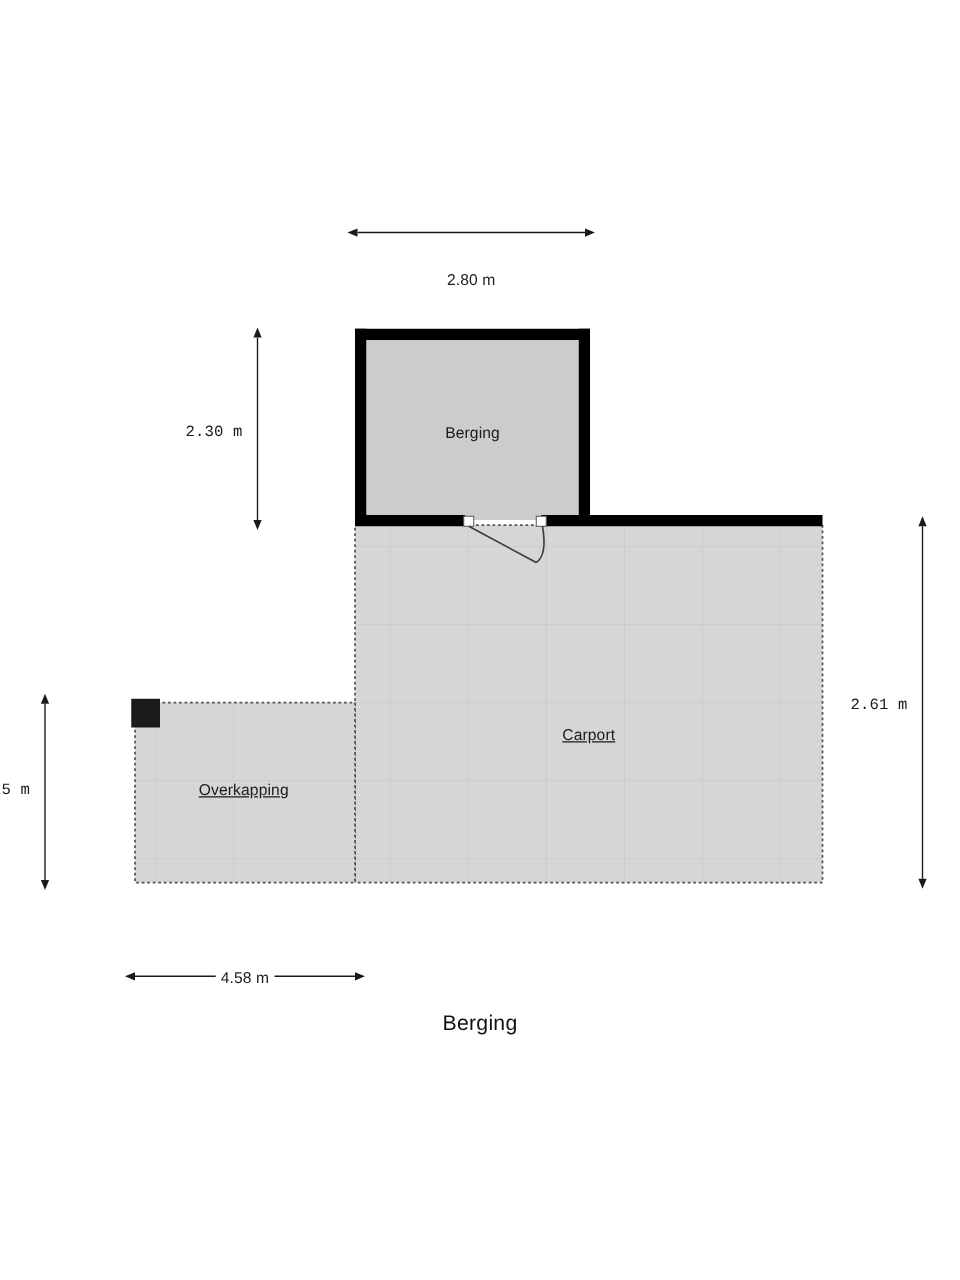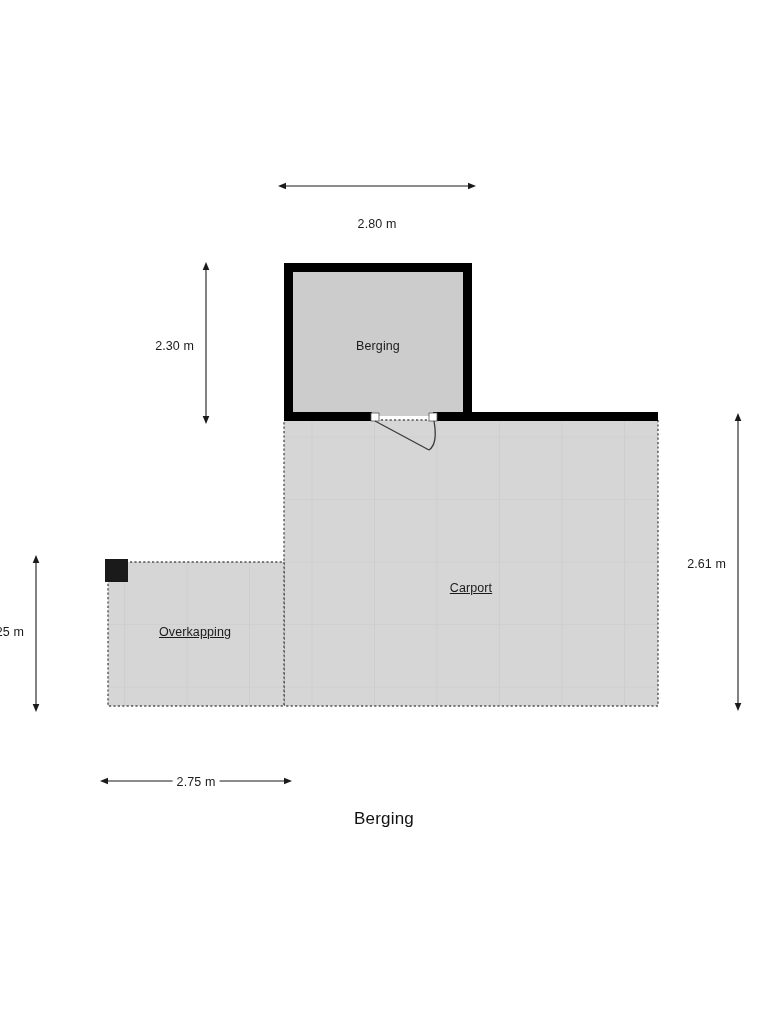--- a/index.html
+++ b/index.html
@@ -49,20 +49,21 @@
     background: #ffffff;
     padding: 0 4px;
     letter-spacing: 0.1px;
   }
   .dim-label.horizontal {
     transform: translate(-50%, -50%);
   }
   .dim-label.vertical {
     transform: translate(-100%, -50%);
     padding: 2px 5px 2px 0;
+    font-family: Liberation Mono, monospace;
   }
 
   #plan-title {
     position: absolute;
     left: 0;
     right: 0;
     text-align: center;
     font-size: 17px;
     color: #111111;
     letter-spacing: 0.2px;
@@ -143,17 +144,17 @@
   </svg>
 
   <div class="room-label" style="left:378px; top:346px;">Berging</div>
   <div class="room-label" style="left:471px; top:588px;text-decoration:underline;">Carport</div>
   <div class="room-label" style="left:195px; top:632px;text-decoration:underline;">Overkapping</div>
 
   <div class="dim-label horizontal" style="left:377px; top:187px;margin-top:37px;">2.80 m</div>
   <div class="dim-label vertical" style="left:199px; top:346px;">2.30 m</div>
   <div class="dim-label vertical" style="left:731px; top:564px;">2.61 m</div>
   <div class="dim-label vertical" style="left:29px; top:632px;">2.25 m</div>
-  <div class="dim-label horizontal" style="left:196px; top:782px;">2.75 m</div>
+  <div class="dim-label horizontal" style="left:196px; top:782px;">4.58 m</div>
 
   <div id="plan-title" style="top:809px;">Berging</div>
 
 </div>
 
 </body></html>

